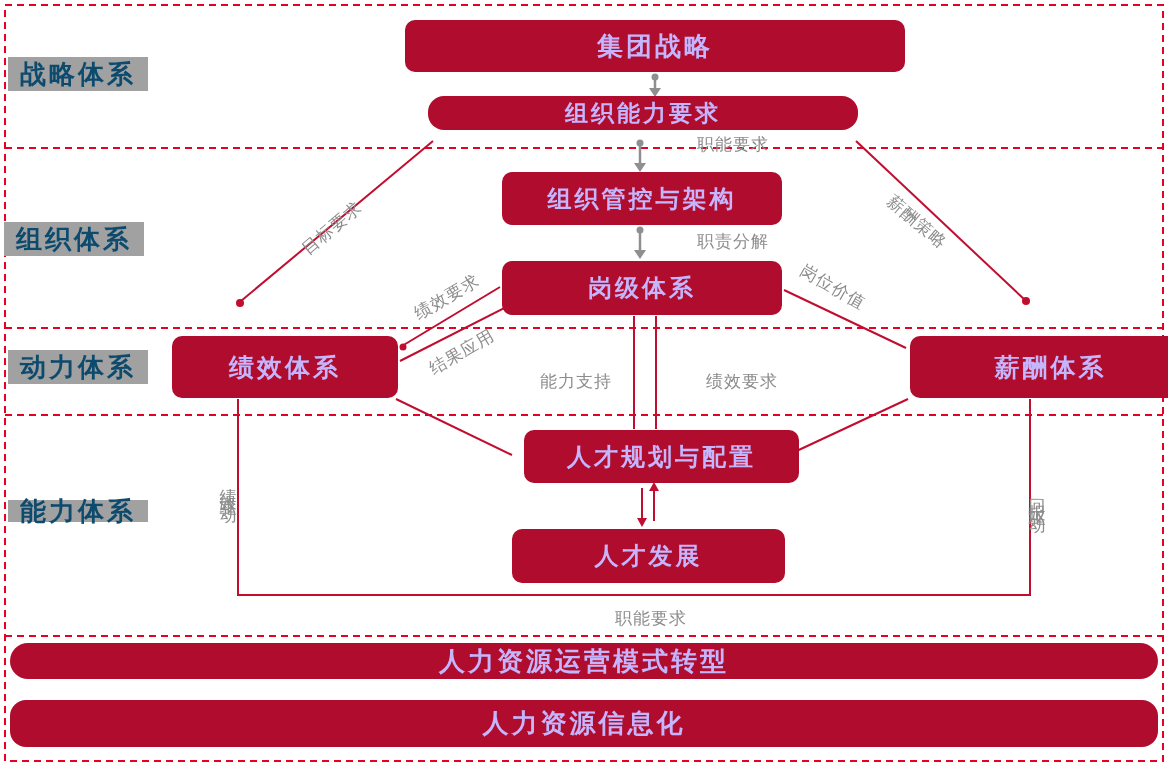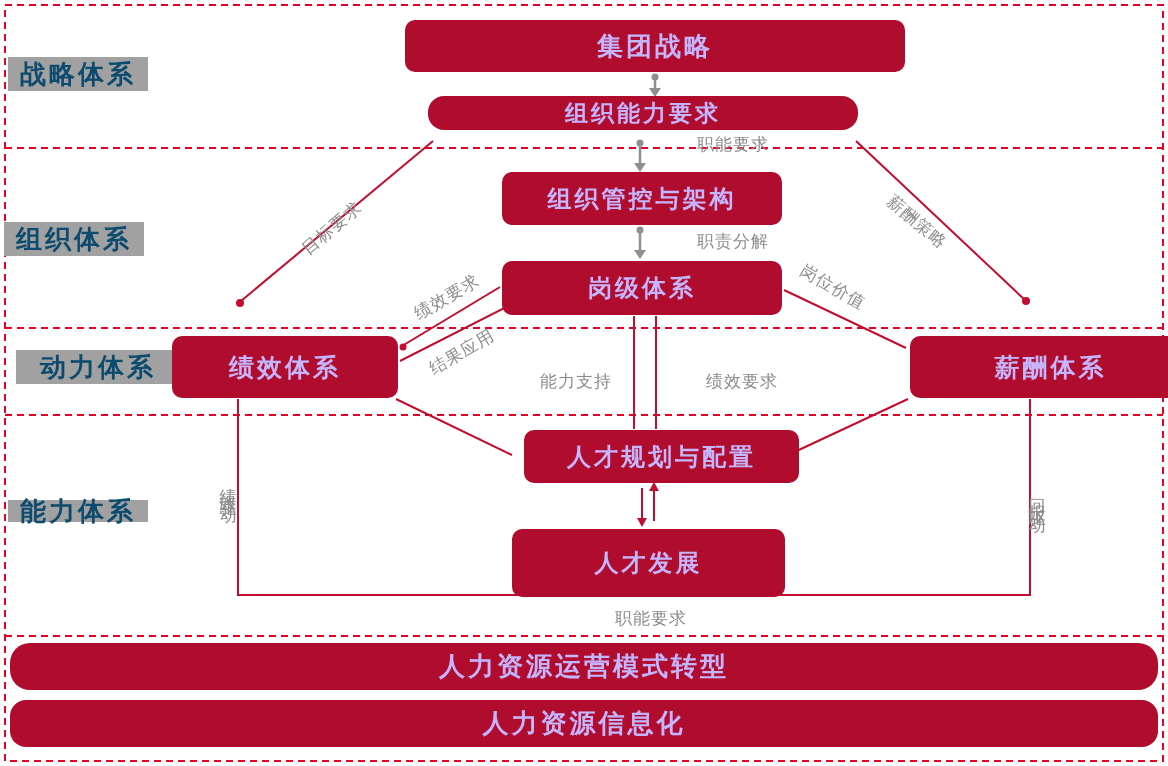--- a/index.html
+++ b/index.html
@@ -77,32 +77,32 @@
       <circle cx="640" cy="143" r="3.5"></circle>
       <circle cx="640" cy="230" r="3.5"></circle>
       <polygon points="649,88 661,88 655,97"></polygon>
       <polygon points="634,163 646,163 640,172"></polygon>
       <polygon points="634,250 646,250 640,259"></polygon>
     </g>
   </svg>
 
   <div class="band-label" style="left:8px;top:57px;width:140px;height:34px">战略体系</div>
   <div class="band-label" style="left:4px;top:222px;width:140px;height:34px">组织体系</div>
-  <div class="band-label" style="left:16px;top:350px;width:164px;height:34px">动力体系</div>
+  <div class="band-label" style="left:8px;top:350px;width:140px;height:34px">动力体系</div>
   <div class="band-label" style="left:8px;top:500px;width:140px;height:22px">能力体系</div>
 
   <div class="node" style="left:405px;top:20px;width:500px;height:52px;font-size:26px">集团战略</div>
   <div class="node" style="left:428px;top:96px;width:430px;height:34px;font-size:23px;border-radius:16px">组织能力要求</div>
   <div class="node" style="left:502px;top:261px;width:280px;height:54px;font-size:24px">岗级体系</div>
   <div class="node" style="left:502px;top:172px;width:280px;height:53px;font-size:24px">组织管控与架构</div>
   <div class="node" style="left:172px;top:336px;width:226px;height:62px;font-size:25px">绩效体系</div>
   <div class="node" style="left:910px;top:336px;width:281px;height:62px;font-size:25px">薪酬体系</div>
   <div class="node" style="left:524px;top:430px;width:275px;height:53px;font-size:24px">人才规划与配置</div>
-  <div class="node" style="left:512px;top:529px;width:273px;height:68px;font-size:24px">人才发展</div>
-  <div class="node" style="left:10px;top:643px;width:1148px;height:47px;font-size:26px;border-radius:20px">人力资源运营模式转型</div>
+  <div class="node" style="left:512px;top:529px;width:273px;height:54px;font-size:24px">人才发展</div>
+  <div class="node" style="left:10px;top:643px;width:1148px;height:36px;font-size:26px;border-radius:20px">人力资源运营模式转型</div>
   <div class="node" style="left:10px;top:700px;width:1148px;height:47px;font-size:26px;border-radius:16px">人力资源信息化</div>
 
   <div class="edge-label" style="left:733px;top:144px">职能要求</div>
   <div class="edge-label" style="left:733px;top:241px">职责分解</div>
   <div class="edge-label" style="left:332px;top:228px;transform:translate(-50%,-50%) rotate(-40deg)">目标要求</div>
   <div class="edge-label" style="left:917px;top:222px;transform:translate(-50%,-50%) rotate(40deg)">薪酬策略</div>
   <div class="edge-label" style="left:447px;top:297px;transform:translate(-50%,-50%) rotate(-30deg)">绩效要求</div>
   <div class="edge-label" style="left:462px;top:352px;transform:translate(-50%,-50%) rotate(-30deg)">结果应用</div>
   <div class="edge-label" style="left:833px;top:287px;transform:translate(-50%,-50%) rotate(30deg)">岗位价值</div>
   <div class="edge-label" style="left:576px;top:381px">能力支持</div>

